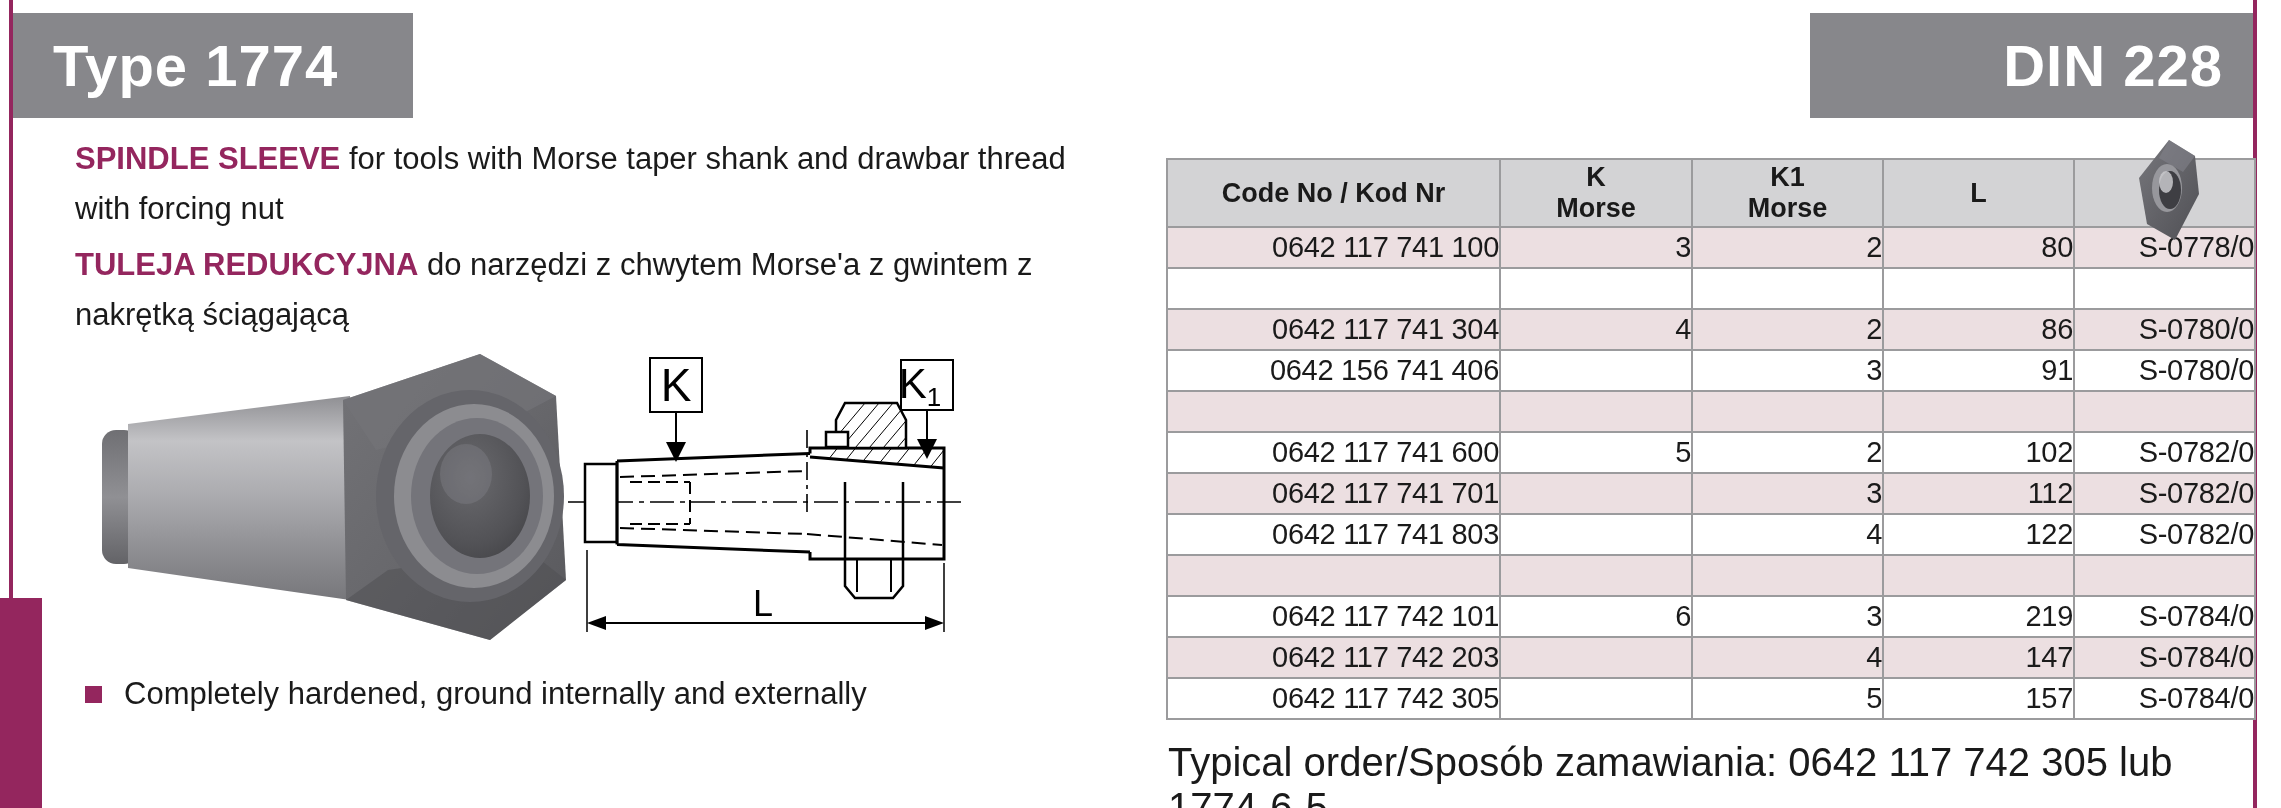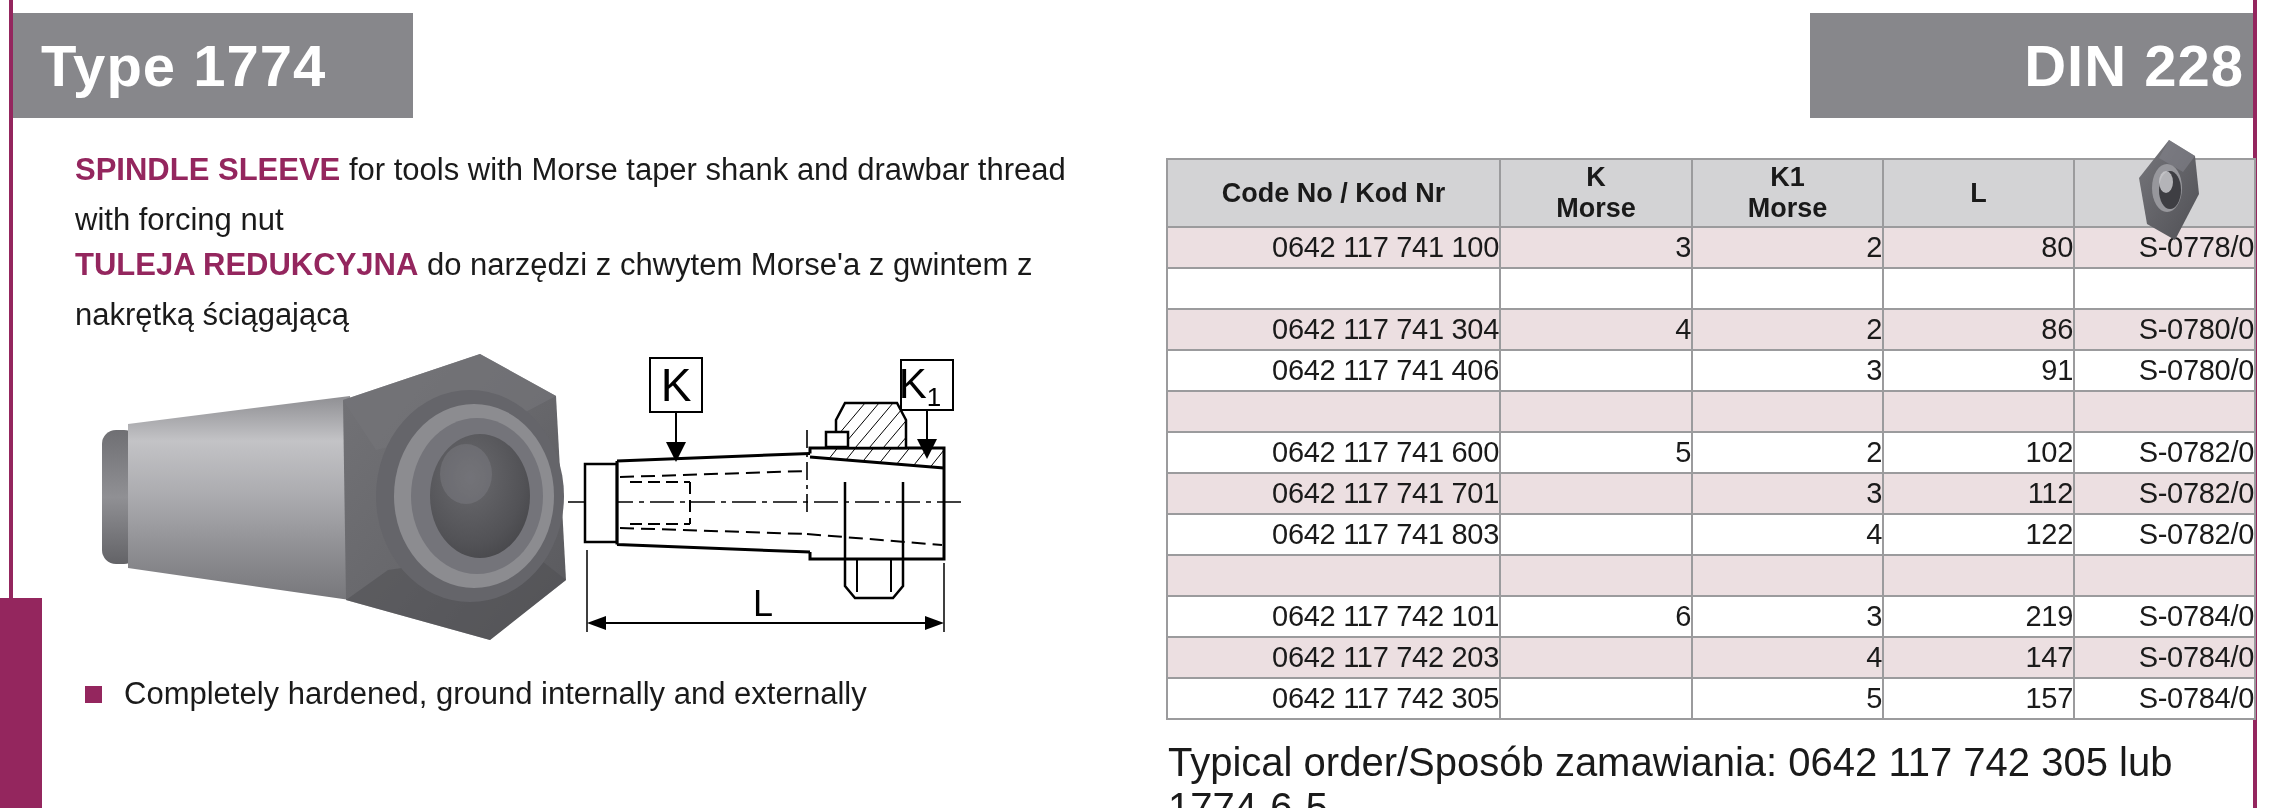--- a/index.html
+++ b/index.html
@@ -18,30 +18,30 @@
     overflow:hidden;margin:0 auto;
   }
   
   .rule-left-thin{position:absolute;left:9px;top:0;width:4px;height:598px;background:var(--accent);}
   .rule-left-thick{position:absolute;left:0;top:598px;width:42px;height:210px;background:var(--accent);}
   .rule-right{position:absolute;left:2253px;top:0;width:4px;height:808px;background:var(--accent);}
   
   .type-box{
     position:absolute;left:13px;top:13px;width:400px;height:105px;
     background:var(--bar-gray);color:#fff;font-size:58px;font-weight:bold;
-    display:flex;align-items:center;padding-left:28px;letter-spacing:1px;
+    display:flex;align-items:center;padding-left:40px;letter-spacing:1px;
   }
   .din-box{
     position:absolute;left:1810px;top:13px;width:443px;height:105px;
     background:var(--bar-gray);color:#fff;font-size:58px;font-weight:bold;
-    display:flex;align-items:center;justify-content:flex-end;padding-right:9px;letter-spacing:1px;
+    display:flex;align-items:center;justify-content:flex-end;padding-right:30px;letter-spacing:1px;
   }
   
   .desc{position:absolute;left:75px;width:1050px;font-size:31px;line-height:50px;color:var(--text-black);}
-  .desc-en{top:145px;}
+  .desc-en{top:134px;}
   .desc-pl{top:240px;}
   .desc b{color:var(--accent);font-weight:bold;}
   
   .photo{position:absolute;left:88px;top:338px;width:532px;height:322px;}
   .drawing{position:absolute;left:560px;top:330px;width:440px;height:330px;}
   
   .features{position:absolute;left:85px;top:676px;width:1080px;}
   .feature{display:flex;align-items:center;margin-bottom:23px;font-size:31px;color:var(--text-black);}
   .feature .sq{width:17px;height:17px;background:var(--accent);margin-right:22px;flex:0 0 auto;}
   
@@ -244,21 +244,21 @@
           <td></td>
         </tr>
           <tr class="row-pink">
           <td>0642 117 741 304</td>
           <td>4</td>
           <td>2</td>
           <td>86</td>
           <td>S-0780/0</td>
         </tr>
           <tr class="row-white">
-          <td>0642 117 741 406</td>
+          <td>0642 156 741 406</td>
           <td></td>
           <td>3</td>
           <td>91</td>
           <td>S-0780/0</td>
         </tr>
           <tr class="row-pink">
           <td></td>
           <td></td>
           <td></td>
           <td></td>

